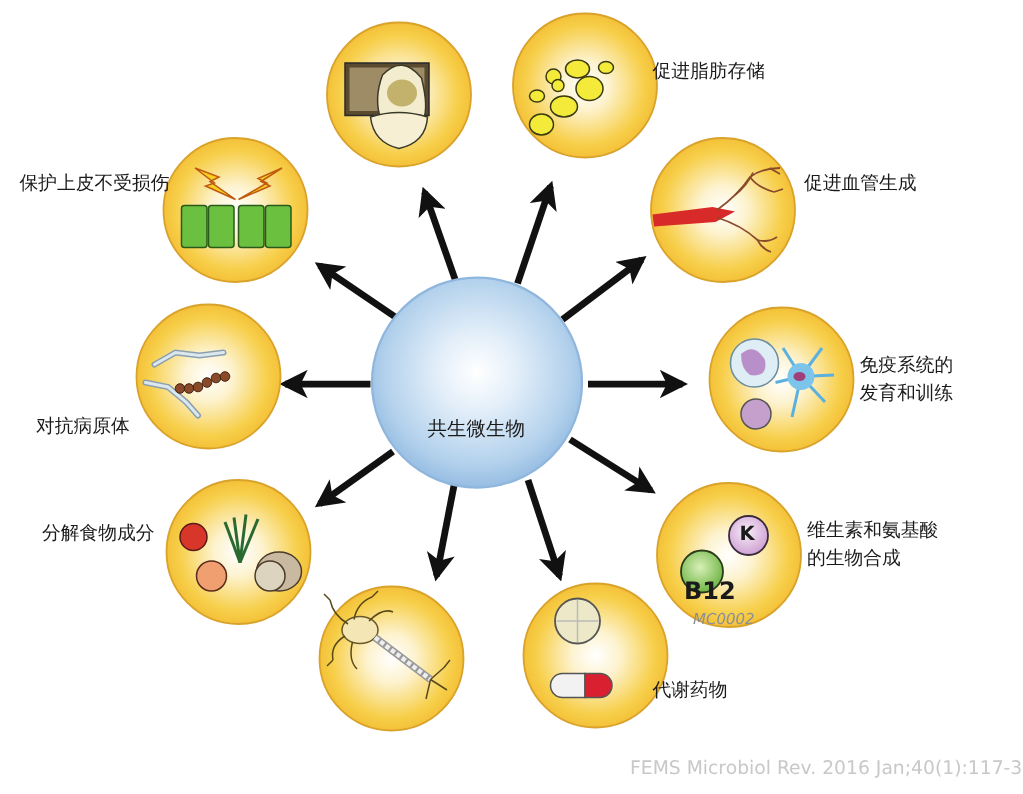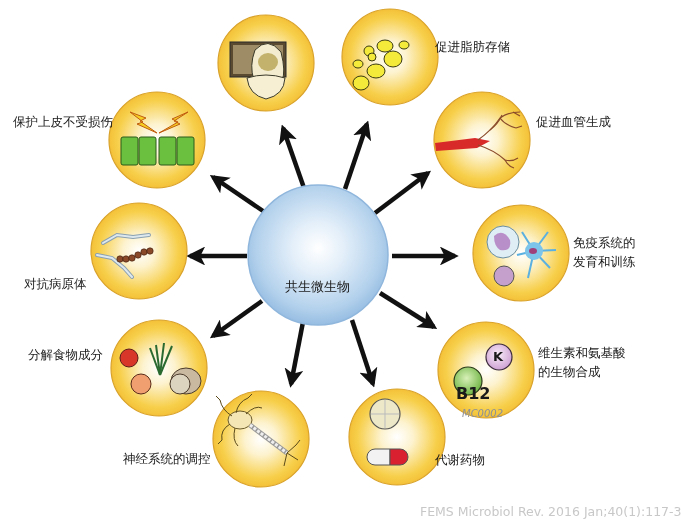--- a/index.html
+++ b/index.html
@@ -211,21 +211,20 @@
 <div class="label" style="left:285px;top:245px;font-size:13px;margin-top:32px;">共生微生物</div>
 
 
 <div class="label" style="left:435px;top:37px;text-align:right;">促进脂肪存储</div>
 <div class="label" style="left:536px;top:112px;">促进血管生成</div>
 <div class="label two" style="left:573px;top:233px;">免疫系统的</div>
 <div class="label two" style="left:573px;top:252px;">发育和训练</div>
 <div class="label two" style="left:538px;top:343px;">维生素和氨基酸</div>
 <div class="label two" style="left:538px;top:362px;">的生物合成</div>
 <div class="label" style="left:435px;top:450px;text-align:right;">代谢药物</div>
-<div class="label" style="left:123px;top:449px;">神经系统的调控</div>
 <div class="label" style="left:28px;top:345px;">分解食物成分</div>
 <div class="label" style="left:24px;top:230px;margin-top:44px;">对抗病原体</div>
 <div class="label" style="left:13px;top:112px;text-align:right;">保护上皮不受损伤</div>
 
 
 <div class="label" style="left:493px;top:347px;font-weight:bold;font-size:13px;">K</div>
 <div class="label" style="left:456px;top:384px;font-weight:bold;font-size:16px;">B12</div>
 <div class="mc">MC0002</div>
 
 <div class="citation">FEMS Microbiol Rev. 2016 Jan;40(1):117-32.</div>

